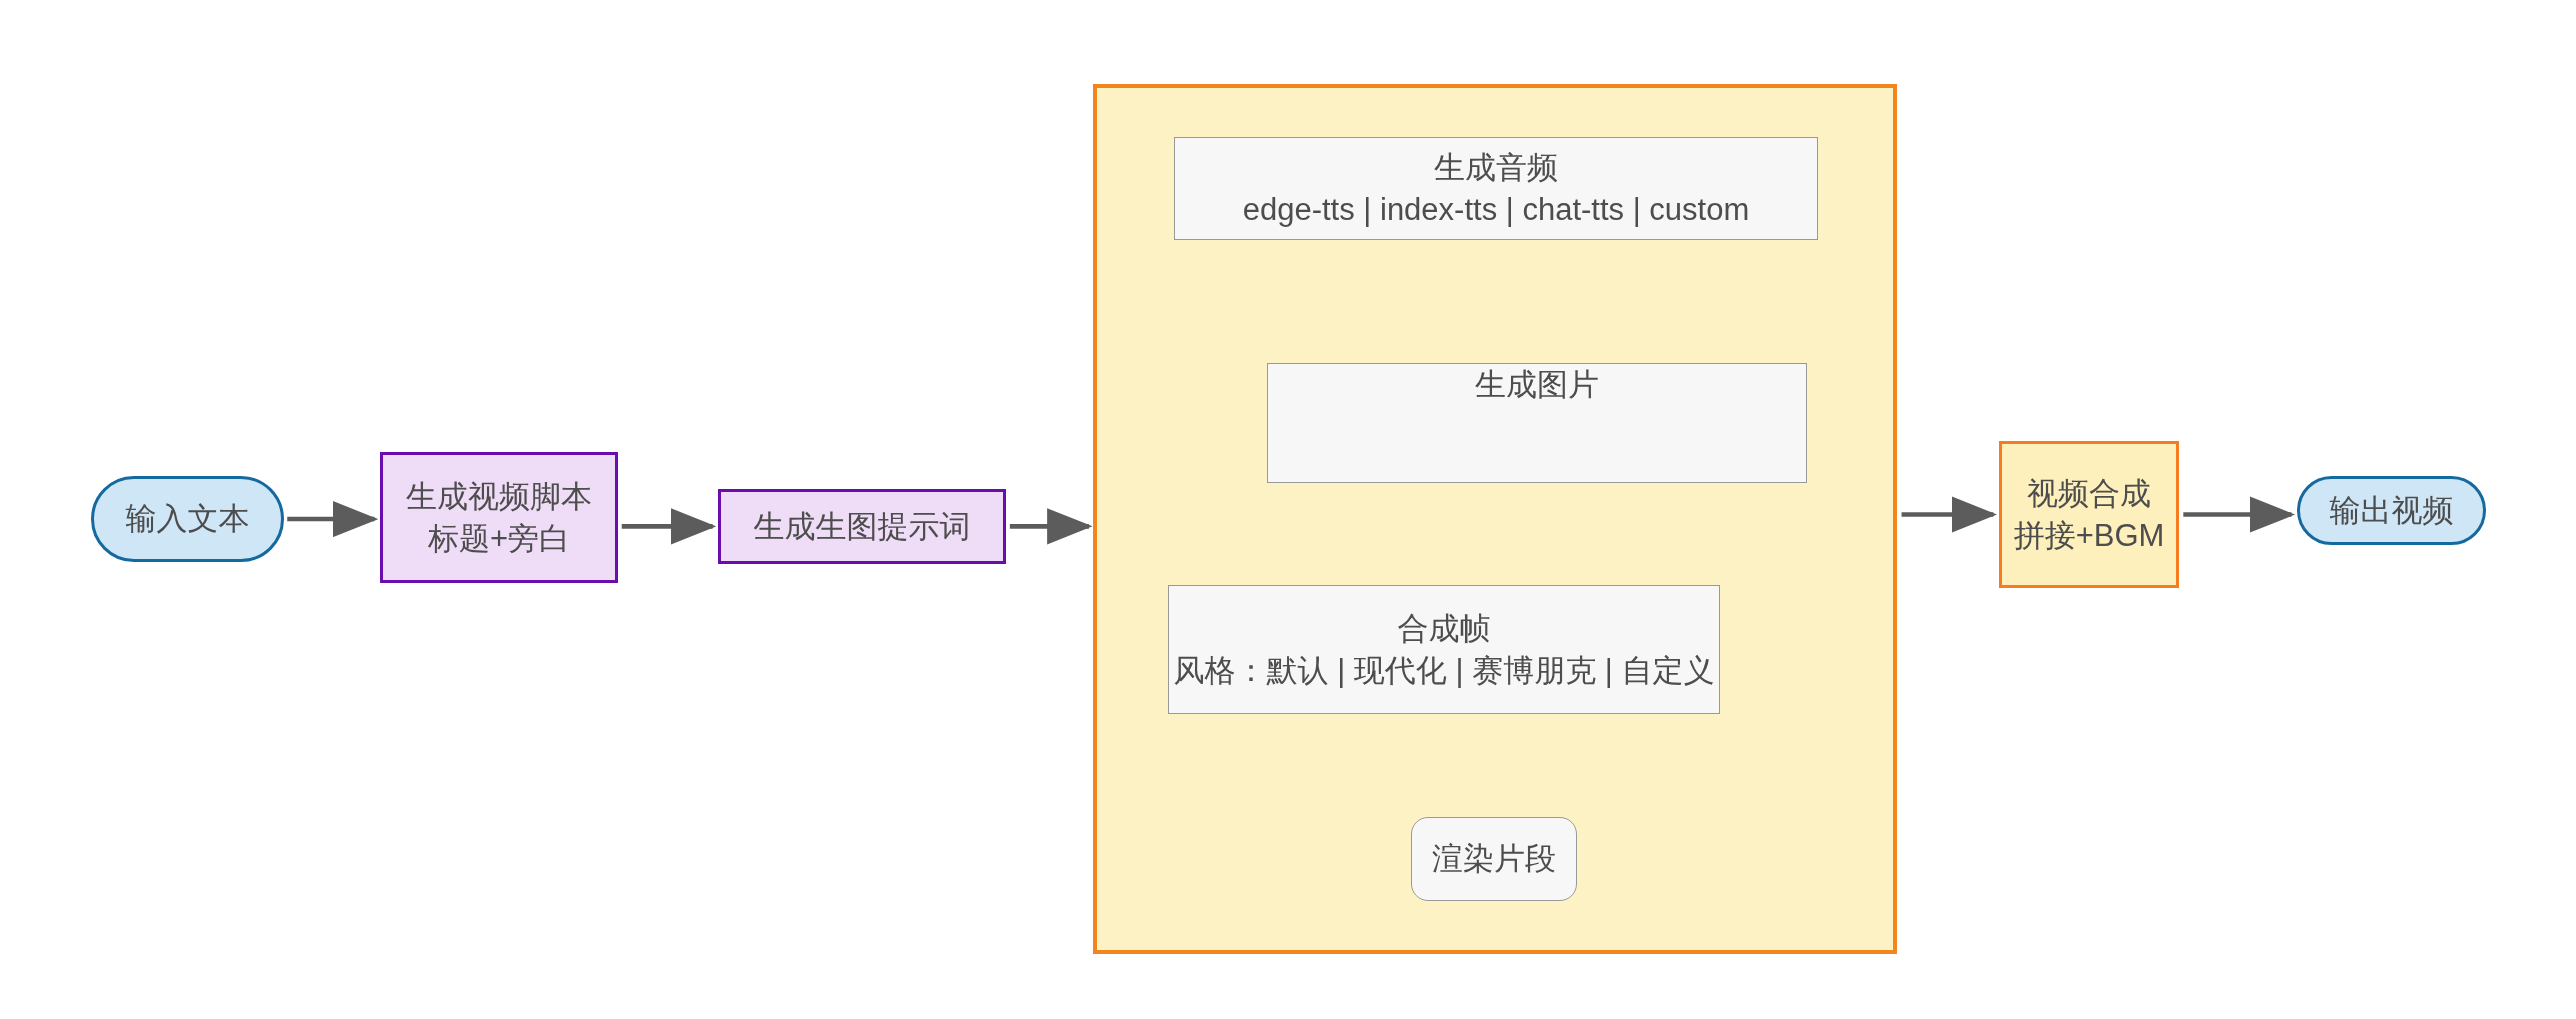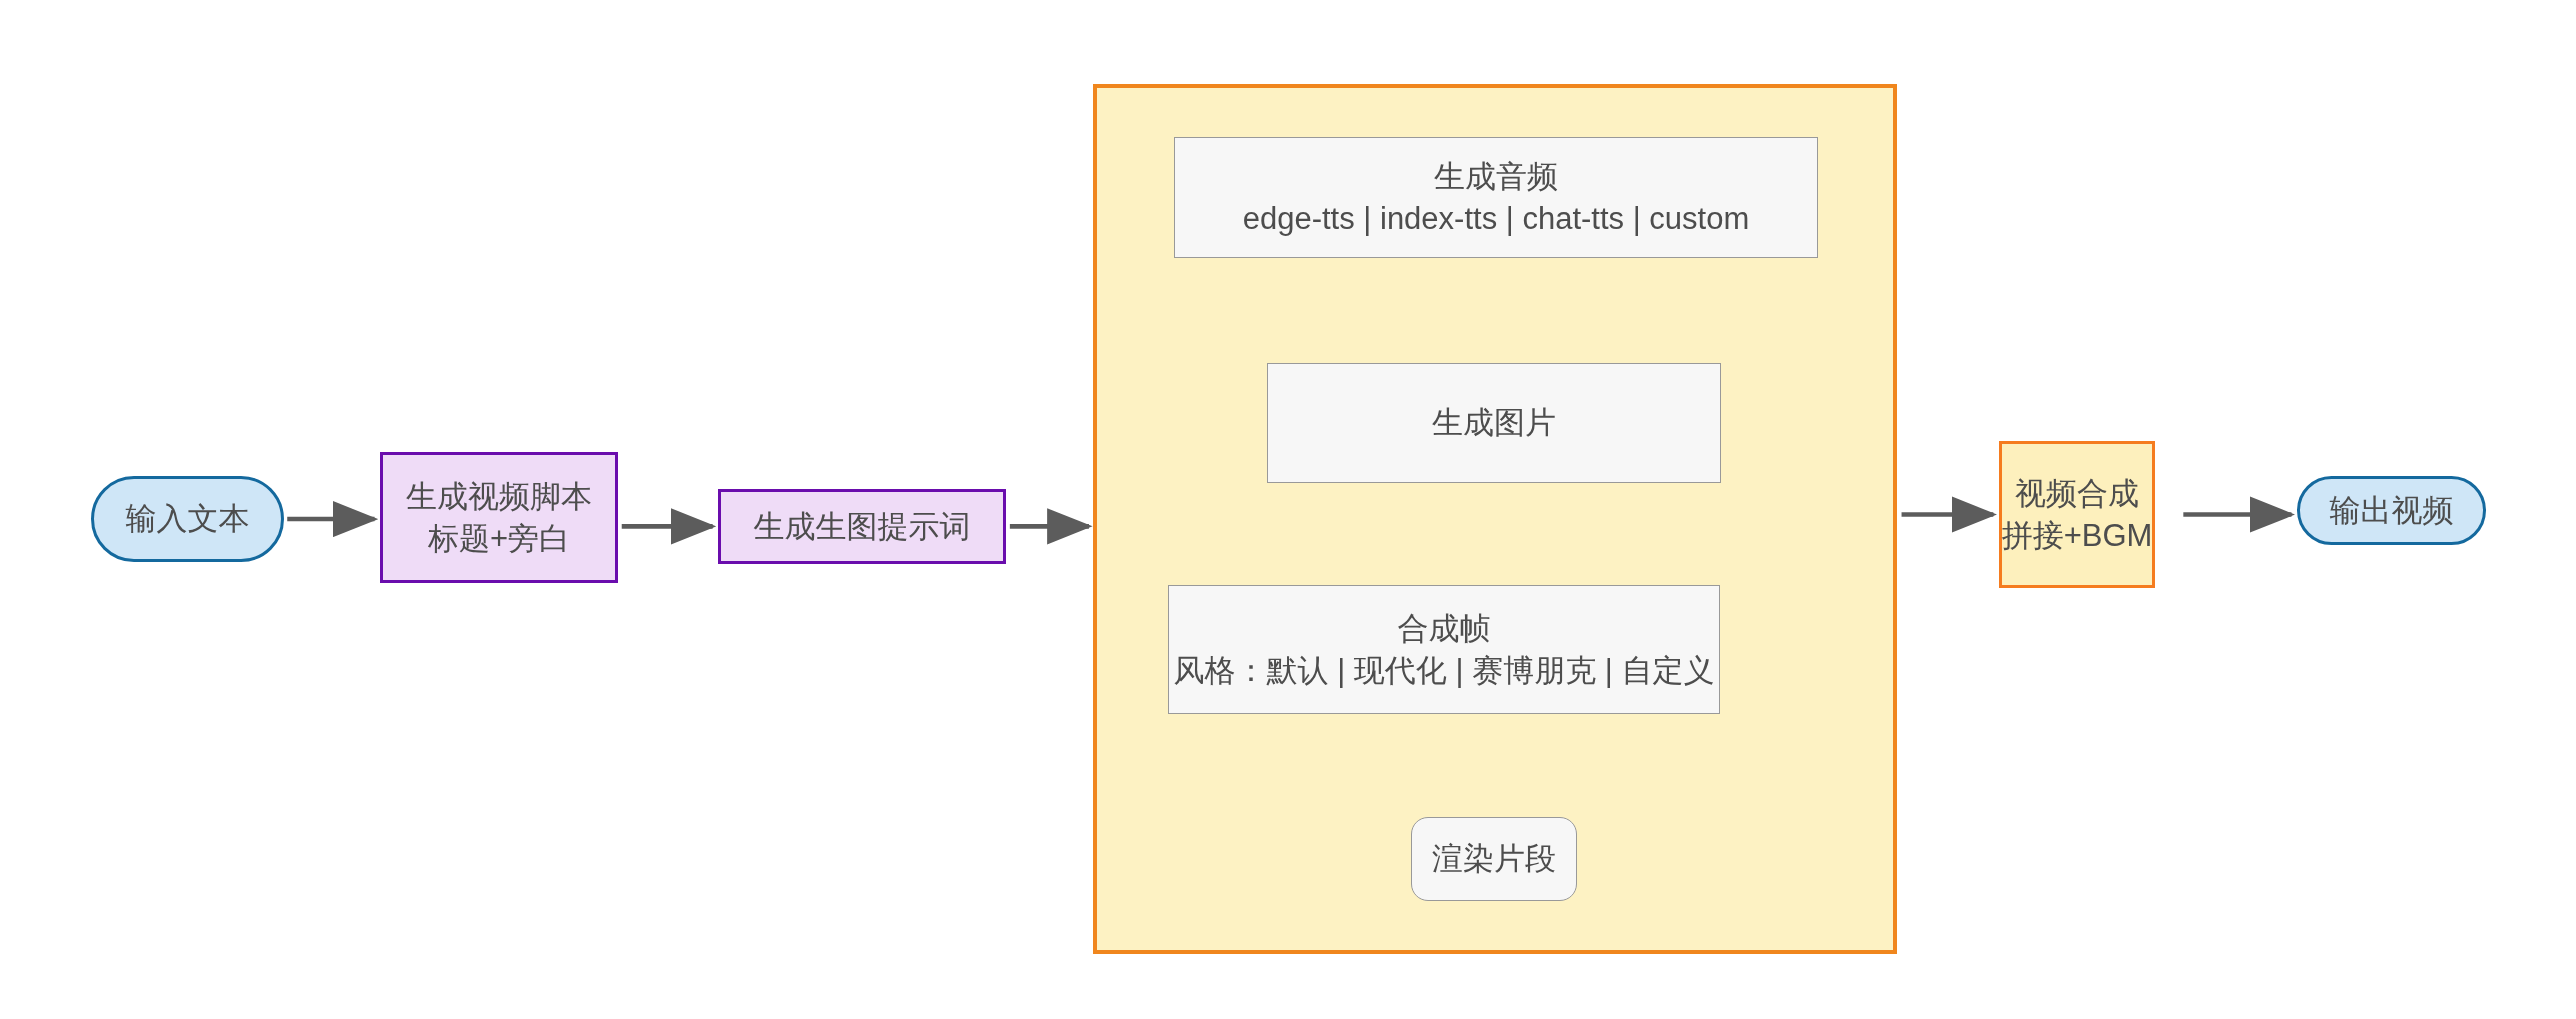--- a/index.html
+++ b/index.html
@@ -79,25 +79,25 @@
     background: #fdf2c3;
     border: 4.5px solid #f0861d;
     z-index: 1;
   }
 
   
   #node-input      { left:91px;  top:476px; width:193px; height:86px; }
   #node-script     { left:380px;  top:452px; width:238px; height:131px; }
   #node-prompt     { left:718px;  top:489px; width:288px; height:75px; }
   #subgraph-core   { left:1093px; top:84px;  width:804px; height:870px; }
-  #node-audio      { left:1174px; top:137px; width:644px; height:121px; }
-  #node-image      { left:1267px; top:363px; width:454px; height:120px; }
+  #node-audio      { left:1174px; top:137px; width:644px; height:103px; }
+  #node-image      { left:1267px; top:363px; width:540px; height:120px;justify-content:space-between; }
   #node-frame      { left:1168px; top:585px; width:552px; height:129px; }
   #node-render     { left:1411px; top:817px; width:166px; height:84px;border-radius:17px; }
-  #node-compose    { left:1999px; top:441px; width:156px; height:147px; }
+  #node-compose    { left:1999px; top:441px; width:180px; height:147px; }
   #node-output     { left:2297px; top:476px; width:189px; height:69px; }
 </style>
 </head>
 <body>
 
 <div id="canvas">
 
   <svg id="edges" width="2576" height="1020" viewBox="0 0 2834 1122">
     <defs>
       <marker id="arrowhead" markerWidth="10" markerHeight="8" refX="9.2" refY="4" orient="auto" markerUnits="strokeWidth">

